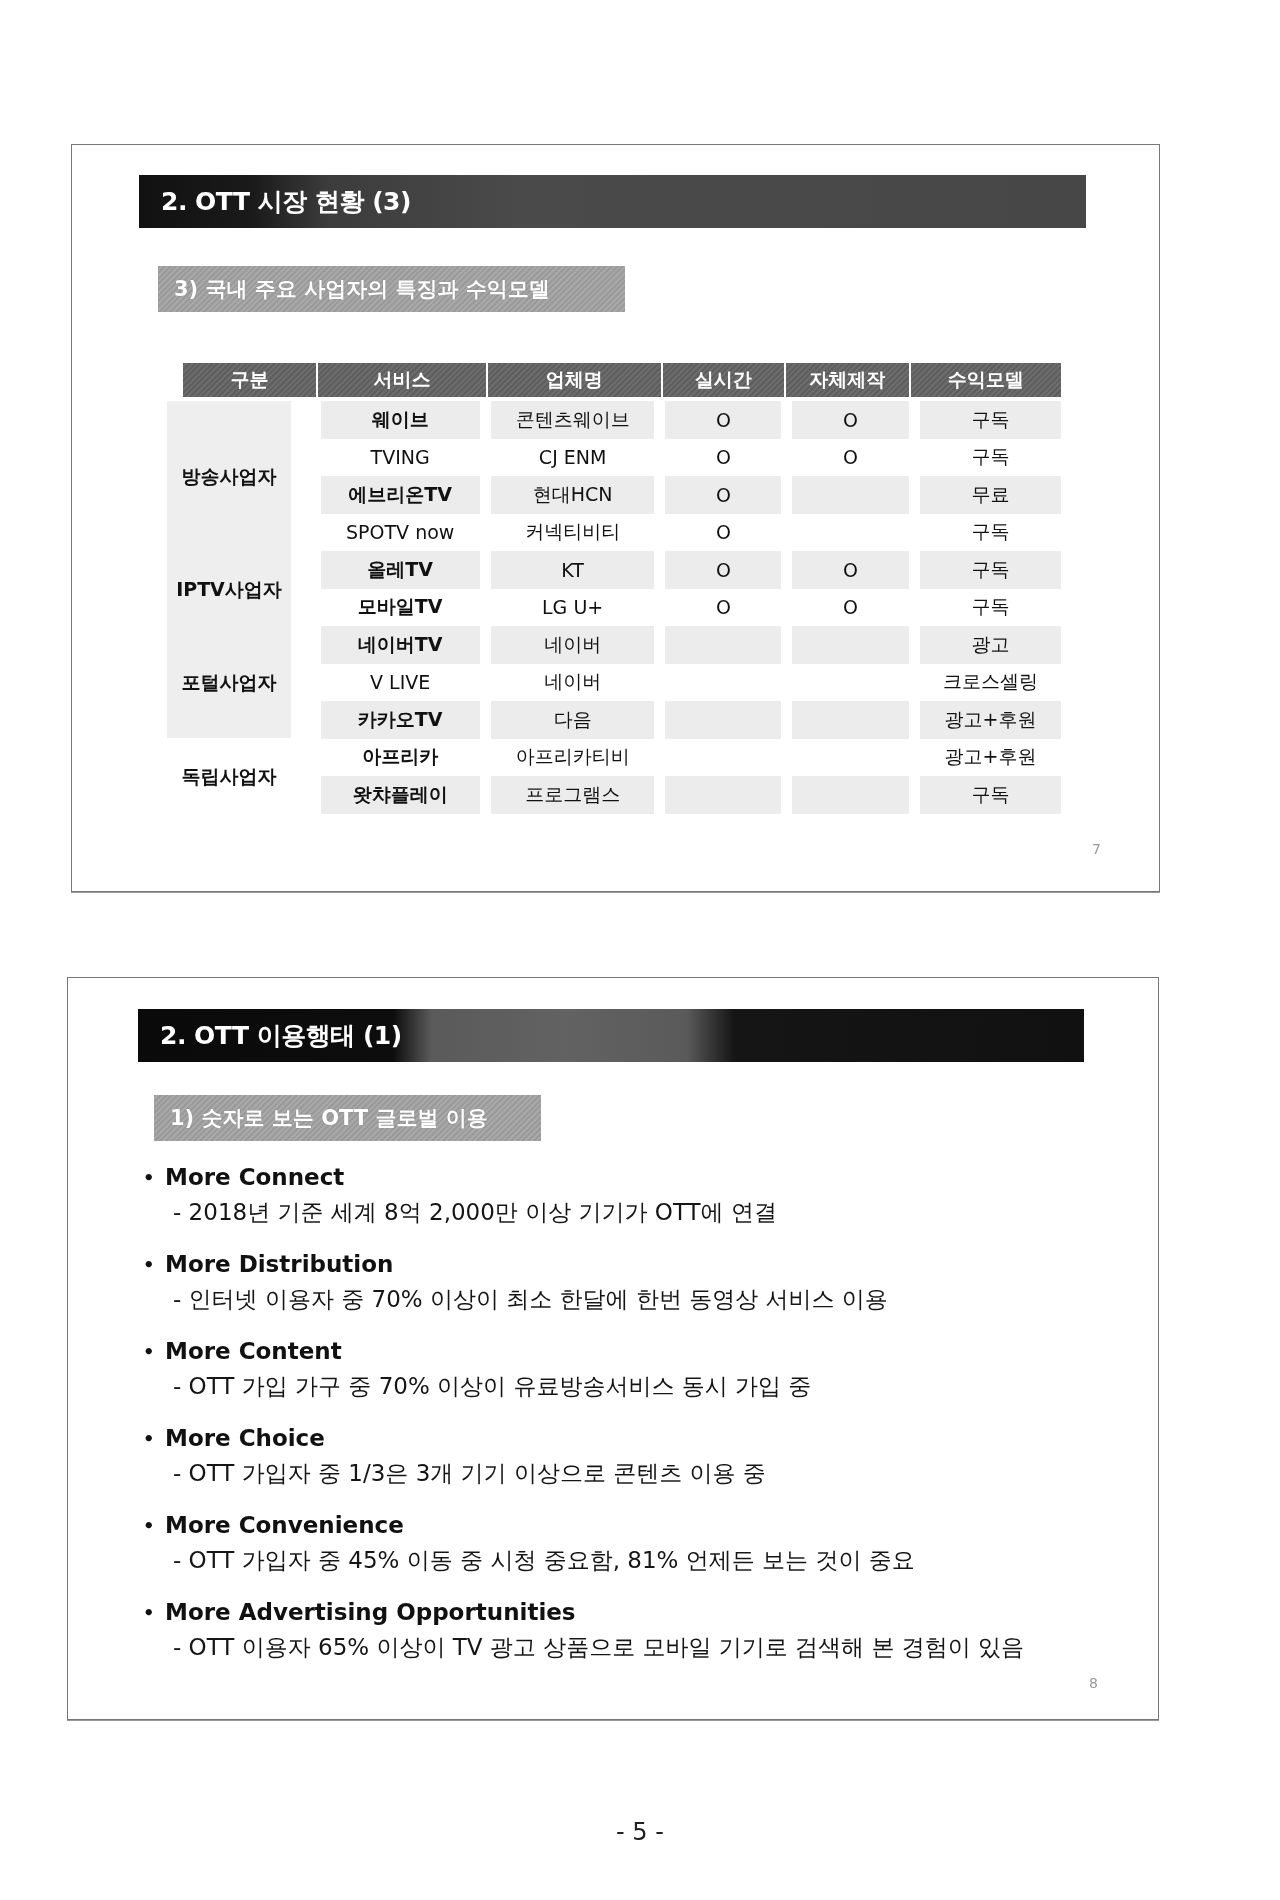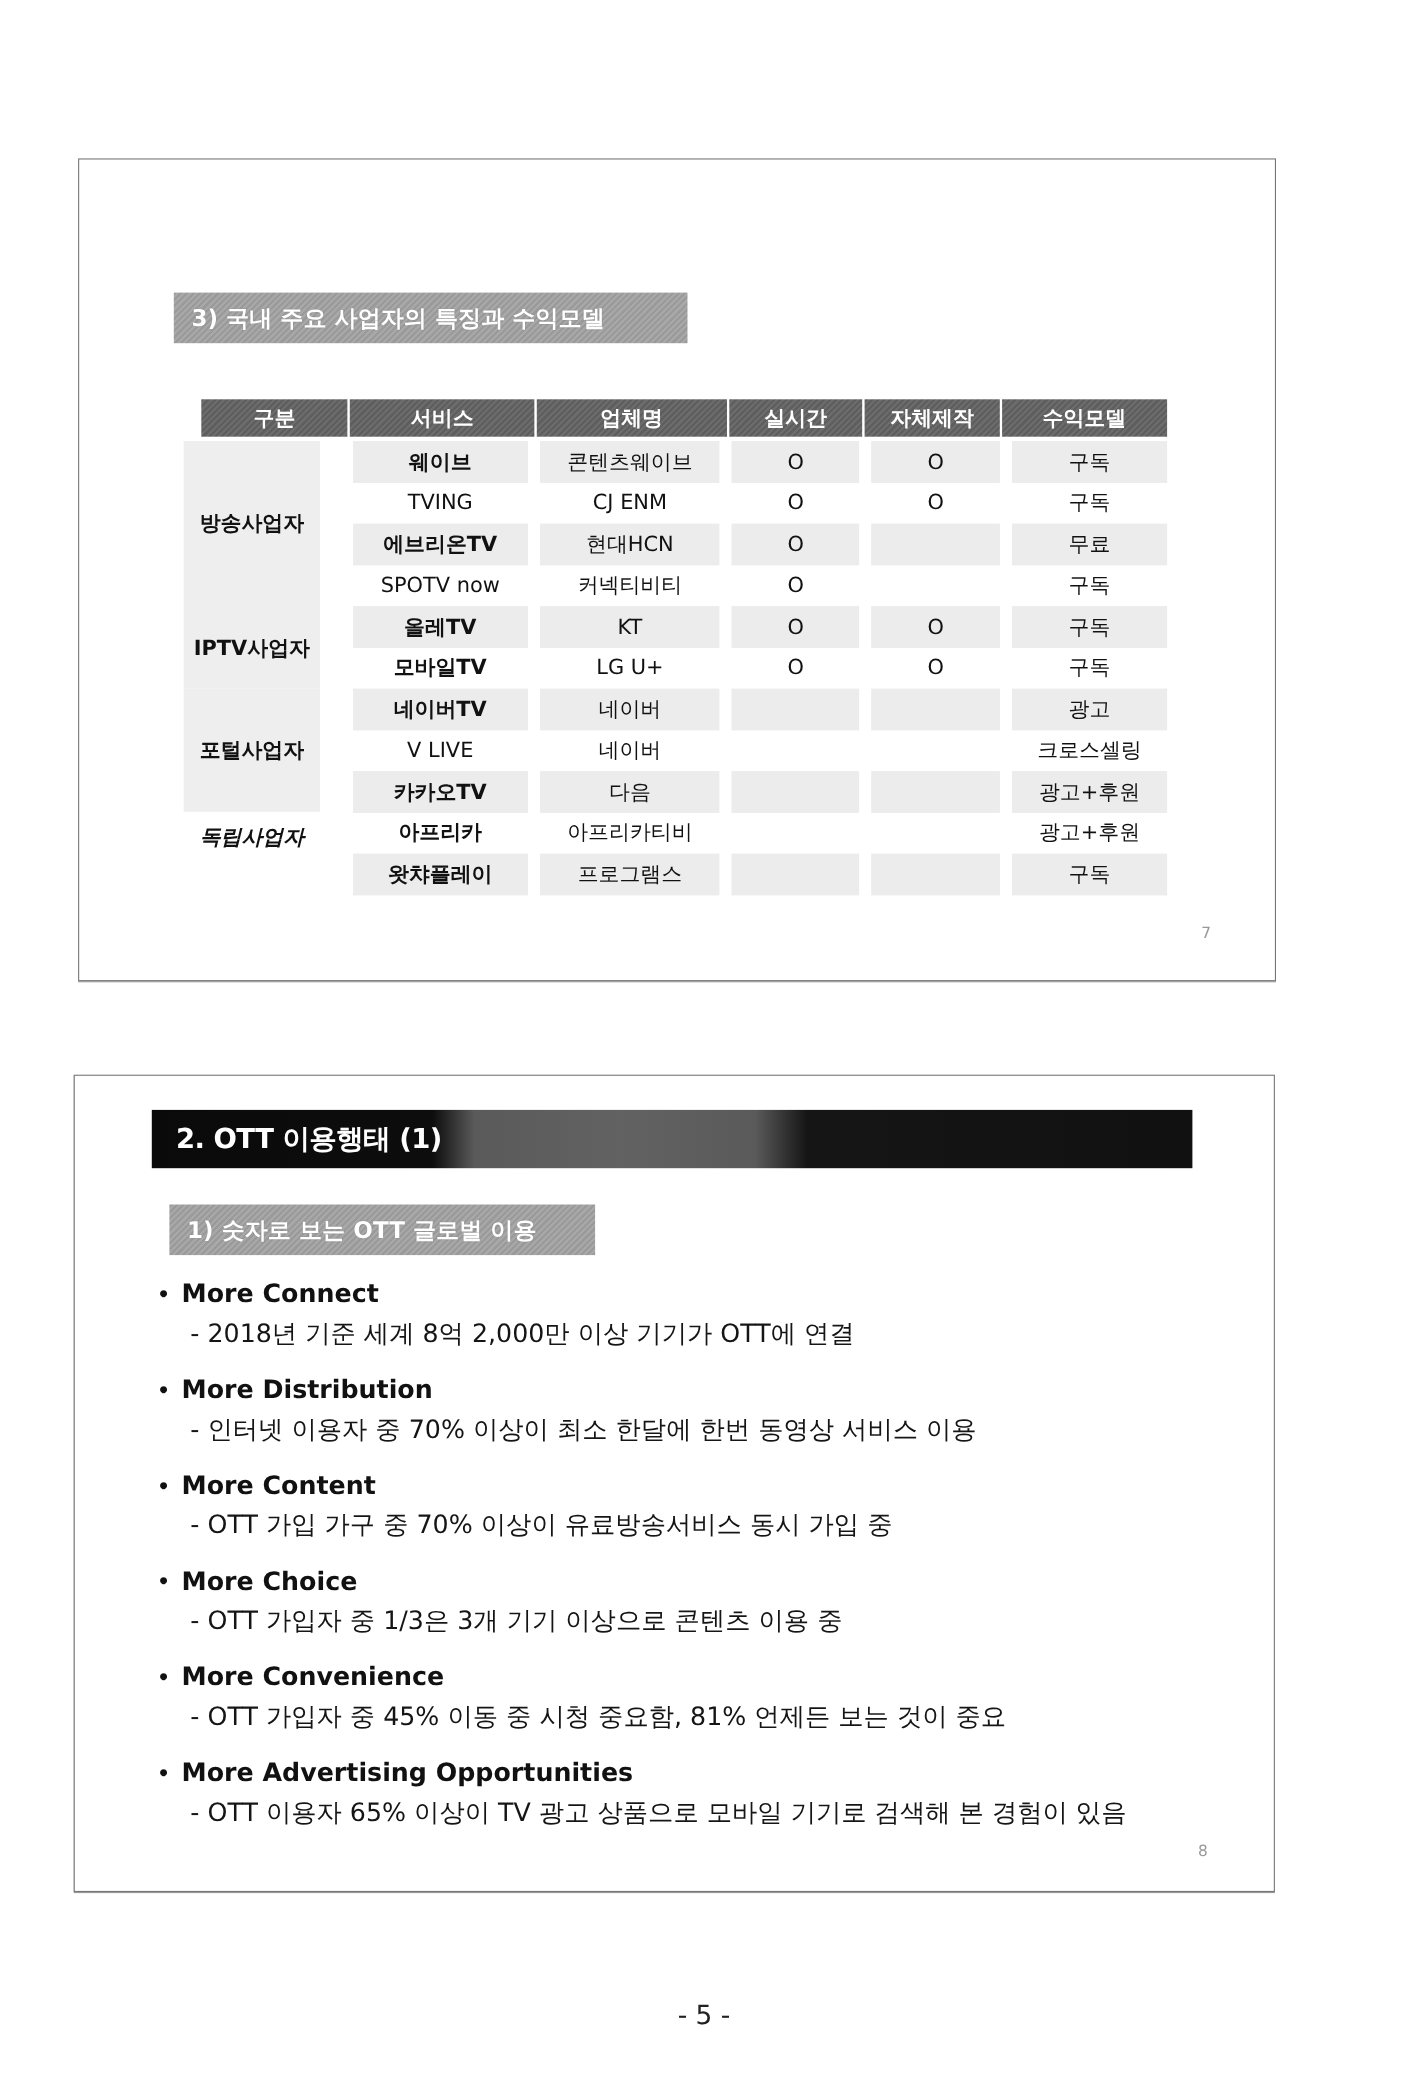--- a/index.html
+++ b/index.html
@@ -71,20 +71,21 @@
   .bullet-head { display:flex; align-items:center; font-size:23px; font-weight:bold; height:32px; }
   .bullet-dot { width:22px; font-size:18px; }
   .bullet-desc { padding-left:30px; font-size:23px; height:38px; display:flex; align-items:center; color:#151515; }
 
   .footer-page { position:absolute; left:0; width:1280px; top:1818px; text-align:center; font-size:24px; color:#222; }
 </style>
 </head>
 <body>
 
 <div class="slide" id="slide1">
+  <div class="title-bar">2. OTT 시장 현황 (3)</div>
   <div class="sub-bar">3) 국내 주요 사업자의 특징과 수익모델</div>
 
   <div class="table">
     <div class="thead">
       <div class="th w0">구분</div>
       <div class="th w1">서비스</div>
       <div class="th w2">업체명</div>
       <div class="th w3">실시간</div>
       <div class="th w4">자체제작</div>
       <div class="th w5">수익모델</div>
@@ -97,21 +98,21 @@
           <span>사업자</span>
         </div>
         <div class="group shaded" style="top:150px;height:75px;">
           <span>IPTV</span>
           <span>사업자</span>
         </div>
         <div class="group shaded" style="top:225px;height:112px;">
           <span>포털</span>
           <span>사업자</span>
         </div>
-        <div class="group" style="top:322px;height:75px;font-style:italic;">
+        <div class="group" style="top:337px;height:75px;">
           <span>독립</span>
           <span>사업자</span>
         </div>
       </div>
 
       <div class="row shaded">
         <div class="cell w0"></div>
         <div class="cell w1 c1 bold">웨이브</div>
         <div class="cell w2 c2">콘텐츠웨이브</div>
         <div class="cell w3 c3">O</div>

